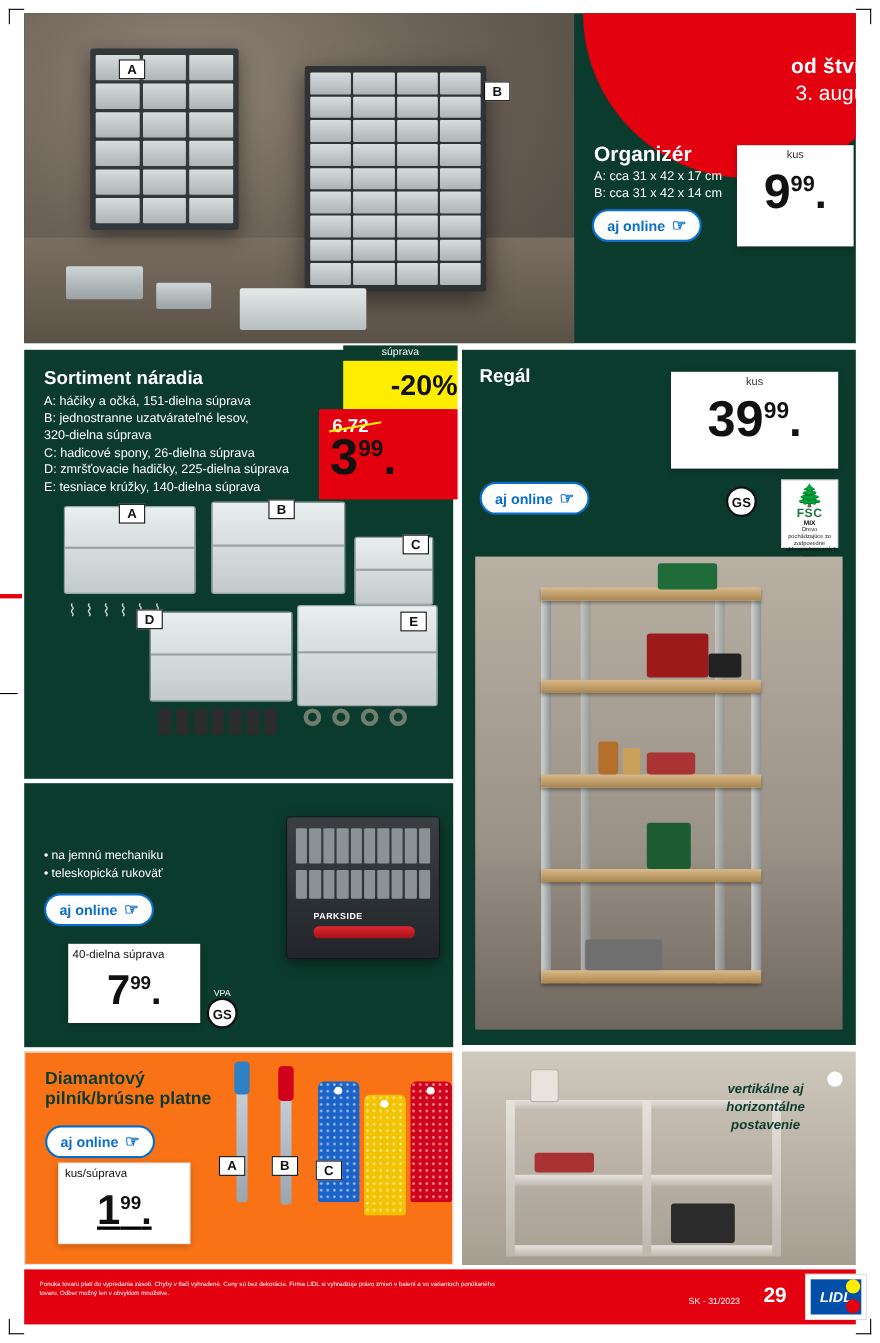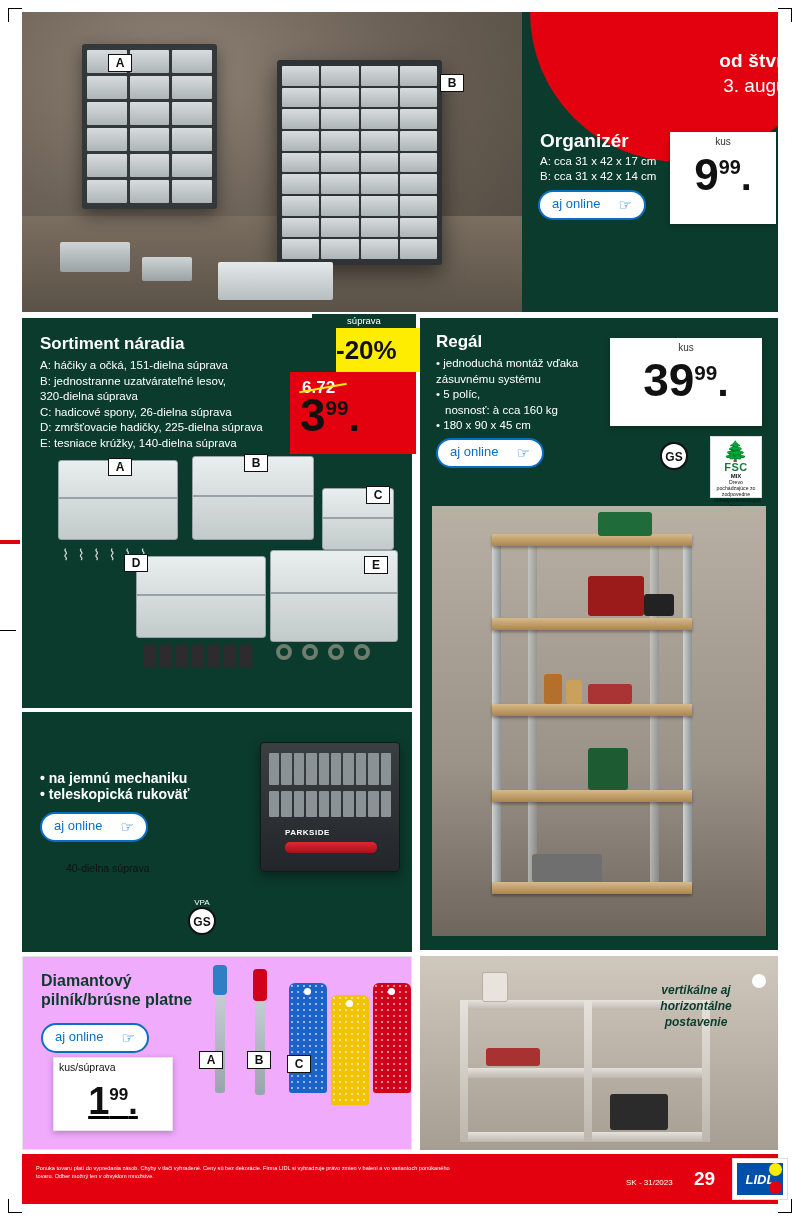--- a/index.html
+++ b/index.html
@@ -77,43 +77,43 @@
   .price-box {
     position:absolute; background:#fff; box-shadow:0 2px 6px rgba(0,0,0,.25);
     text-align:center;
   }
   .price-box .kus { font-size:10px; color:#333; margin-top:4px;}
   .price-main { font-weight:bold; color:#111; line-height:1; }
   .price-main .sup { font-size:.45em; vertical-align:super; }
   .price-main .dot { font-size:.9em; }
 
   .online-pill {
-    display:inline-flex; gap:18px;
+    display:inline-flex; align-items:center; gap:6px;
     border:2px solid #0a6ec8; color:#0a6ec8; background:#fff;
-    border-radius:16px; padding:4px 12px 4px 12px; font-size:13px; font-weight:normal;
+    border-radius:16px; padding:4px 12px 4px 12px; font-size:13px; font-weight:bold;
     position:absolute;
   }
   .online-pill .hand { font-size:15px; }
 
   
   .sortiment {
     position:absolute; left:22px; top:318px; width:390px; height:390px;
     background:#0b3b2c;
   }
   .sort-title { position:absolute; left:18px; top:16px; color:#fff; font-size:17px; font-weight:bold;}
   .sort-list { position:absolute; left:18px; top:40px; width:250px; color:#fff; font-size:11.5px; line-height:15.5px;}
 
   .suprava-lbl {
     position:absolute; left:290px; top:-4px; width:104px; height:14px;
     background:#0b3b2c; color:#fff; font-size:9.5px; text-align:center; line-height:14px;
   }
   .yellow-box {
     position:absolute; left:290px; top:10px; width:104px; height:44px;
     background:#ffed00; color:#111; font-weight:bold; font-size:26px;
-    text-align:left; line-height:44px;margin-left:24px;
+    text-align:right; line-height:44px;
   }
   .red-box {
     position:absolute; left:268px; top:54px; width:126px; height:82px;
     background:#e3000f; color:#fff;
   }
   .old-price { position:absolute; left:12px; top:6px; font-size:17px; font-weight:bold; color:#fff;}
   .old-price:after{
     content:""; position:absolute; left:-3px; top:9px; width:48px; height:2px;
     background:#ffed00; transform:rotate(-10deg);
   }
@@ -139,21 +139,21 @@
   .rod { position:absolute; width:12px; height:24px; background:#2c2c2c; border-radius:2px;}
   .rings { position:absolute; left:236px; top:206px; width:118px; height:26px;}
   .ring { position:absolute; width:16px; height:16px; border:4px solid #6f7d6f; border-radius:50%;}
 
   
   .bity {
     position:absolute; left:22px; top:712px; width:390px; height:240px;
     background:#0b3b2c;
   }
   .bity-title { position:absolute; left:18px; top:16px; color:#fff; font-size:17px; font-weight:bold; line-height:20px; width:160px;}
-  .bity-list { position:absolute; left:18px; top:58px; color:#fff; font-size:14px; line-height:16px;font-weight:bold;}
+  .bity-list { position:absolute; left:18px; top:58px; color:#fff; font-size:11px; line-height:16px;}
   .bity-case {
     position:absolute; left:238px; top:30px; width:140px; height:130px;
     background:linear-gradient(#3a3f42,#22262a); border-radius:4px; border:1px solid #14181b;
     box-shadow:0 4px 12px rgba(0,0,0,.4);
   }
   .bits-grid {
     position:absolute; left:8px; top:10px; right:8px; height:32px;
     display:grid; grid-template-columns:repeat(10,1fr); gap:2px;
   }
   .bit { background:#8b9296; border-radius:1px;}
@@ -173,21 +173,21 @@
   .vpa { position:absolute; left:166px; top:186px; text-align:center; color:#fff; font-size:8px;}
   .gs-badge {
     width:28px; height:28px; border-radius:50%; background:#fff; border:2px solid #111;
     color:#111; font-weight:bold; font-size:12px; text-align:center; line-height:26px;
     display:inline-block;
   }
 
   
   .diamant {
     position:absolute; left:22px; top:956px; width:390px; height:194px;
-    background:#f0abfc; border:1px solid #e4e4e4;
+    background:#f97316; border:1px solid #e4e4e4;
   }
   .dia-title { position:absolute; left:18px; top:14px; color:#0b3b2c; font-size:16px; font-weight:bold; line-height:19px; width:170px;}
   .pricebox-dia { left:30px; top:100px; width:120px; height:74px;text-decoration:underline;}
   .kus-suprava { position:absolute; left:36px; top:104px; color:#111; font-size:10.5px;}
   .file-a { position:absolute; left:192px; top:16px; width:10px; height:120px; background:linear-gradient(#cfd6dd,#9aa4ad); border-radius:3px;}
   .file-a-h { position:absolute; left:190px; top:8px; width:14px; height:30px; background:#2f7fc4; border-radius:4px;}
   .file-b { position:absolute; left:232px; top:20px; width:10px; height:118px; background:linear-gradient(#cfd6dd,#9aa4ad); border-radius:3px;}
   .file-b-h { position:absolute; left:230px; top:12px; width:14px; height:32px; background:#d0021b; border-radius:4px;}
   .sheets { position:absolute; left:264px; top:12px; width:150px; height:158px;}
   .sheet {
@@ -463,20 +463,25 @@
         <div class="bit"></div>
           <div class="bit"></div>
           <div class="bit"></div>
           <div class="bit"></div>
           <div class="bit"></div>
       </div>
       <div class="parkside">PARKSIDE</div>
       <div class="driver"></div>
     </div>
 
+    <div class="price-box pricebox-bity" style="position:absolute;">
+      <div class="price-main" style="font-size:38px; margin-top:24px;">
+        <span>7</span><span class="sup">99</span><span class="dot">.</span>
+      </div>
+    </div>
     <div class="suprava40">40-dielna súprava</div>
 
     <div class="vpa">
       <div>VPA</div>
       <span class="gs-badge">GS</span>
     </div>
   </div>
 
   <div class="diamant">
     <div class="dia-title">Diamantový pilník/brúsne platne</div>
@@ -509,26 +514,20 @@
         </div>
     </div>
 
     <div class="tag" style="left:176px; top:94px;">A</div>
     <div class="tag" style="left:224px; top:94px;">B</div>
     <div class="tag" style="left:264px; top:98px;">C</div>
   </div>
 
   <div class="regal">
     <div class="regal-title">Regál</div>
-    <div class="regal-list">
-      <div>• <span>jednoduchá montáž vďaka zásuvnému systému</span></div>
-      <div>• <span>5 políc,</span></div>
-      <div style="padding-left:9px;"><span>nosnosť: à cca 160 kg</span></div>
-      <div>• <span>180 x 90 x 45 cm</span></div>
-    </div>
 
     <div class="price-box pricebox-regal" style="position:absolute;">
       <div class="kus">kus</div>
       <div class="price-main" style="font-size:46px; margin-top:4px;">
         <span>39</span><span class="sup">99</span><span class="dot">.</span>
       </div>
     </div>
 
     <div class="online-pill" style="left:16px; top:120px;">
       <span>aj online</span>

